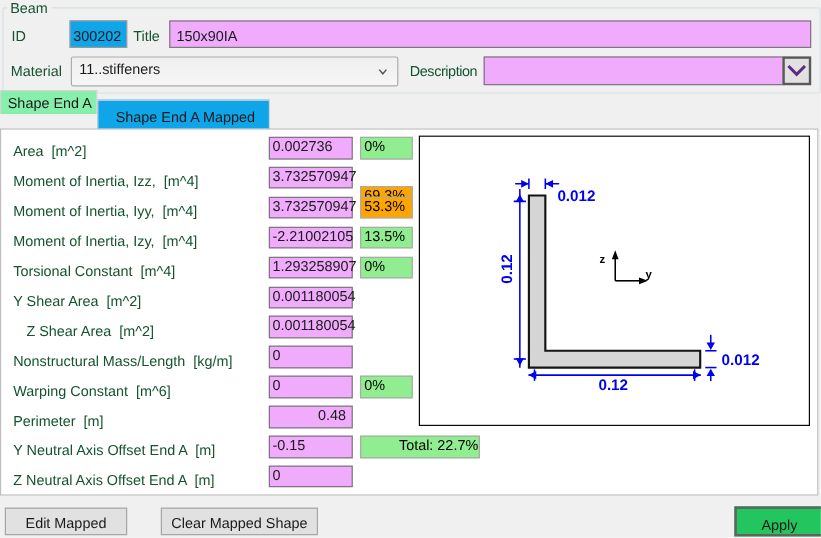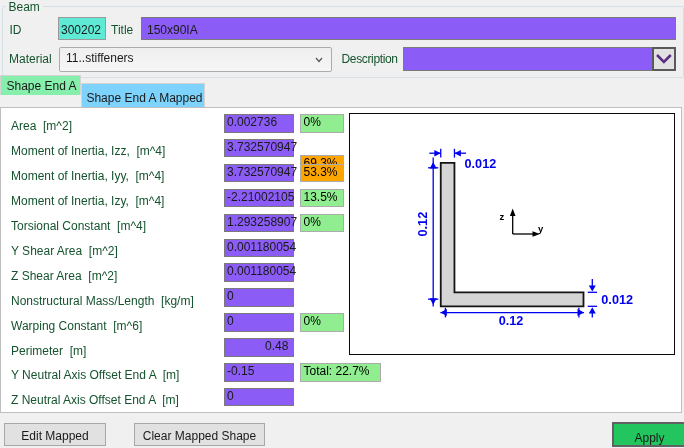--- a/index.html
+++ b/index.html
@@ -1,35 +1,35 @@
 <!DOCTYPE html>
 <html><head>
 <meta charset="utf-8">
 <style>
   html,body{margin:0;padding:0;}
   body{width:684px;height:448px;position:relative;overflow:hidden;
        font-family:"Liberation Sans",sans-serif;font-size:12px;color:#1a1a1a;
        background:#f0f0f0;}
   .abs{position:absolute;}
-  .tf{position:absolute;background:#8b5cf6;border:1px solid #7a7a7a;
+  .tf{position:absolute;background:#f0abfc;border:1px solid #7a7a7a;
       font-size:12px;color:#1a1a1a;line-height:15px;padding-left:2px;box-sizing:border-box;}
   .badge{position:absolute;border:1px solid #ababab;font-size:12px;color:#000;
          line-height:15px;padding-left:3px;box-sizing:border-box;}
   .lbl{position:absolute;font-size:12px;color:#14532d;white-space:pre;}
   .btn{position:absolute;background:#e1e1e1;border:1px solid #a7a7a7;
        font-size:12px;color:#1a1a1a;text-align:center;box-sizing:border-box;}
 </style>
 </head>
 <body>
 
   <div class="abs" style="left:2px;top:5.5px;width:681.5px;height:72.5px;border:1px solid #d5dfe5;border-radius:2px;box-sizing:border-box;"></div>
   <div class="lbl" style="left:5.5px;top:0px;background:#f0f0f0;padding:0 3px;">Beam</div>
 
   <div class="lbl" style="left:9.5px;top:22.5px;">ID</div>
-  <div class="tf" style="left:58px;top:17px;width:48px;height:23px;background:#5eead4;border-color:#9a9a9a;line-height:25px;padding-left:2px;">300202</div>
+  <div class="tf" style="left:58px;top:17px;width:48px;height:23px;background:#0ea5e9;border-color:#9a9a9a;line-height:25px;padding-left:2px;">300202</div>
   <div class="lbl" style="left:111px;top:22.5px;">Title</div>
   <div class="tf" style="left:141px;top:17px;width:535px;height:23px;line-height:25px;padding-left:5px;">150x90IA</div>
 
   <div class="lbl" style="left:9px;top:51.7px;">Material</div>
   <div class="abs" style="left:59px;top:47px;width:273px;height:25px;background:linear-gradient(#efefef,#f6f6f6);border:1px solid #acacac;border-radius:2px;box-sizing:border-box;">
     <div style="position:absolute;left:6px;top:3px;font-size:12px;">11..stiffeners</div>
     <svg style="position:absolute;right:8px;top:9px;" width="8" height="6" viewBox="0 0 8 6">
       <path d="M1 1 L4 4.5 L7 1" stroke="#555" stroke-width="1.2" fill="none"></path>
     </svg>
   </div>
@@ -37,51 +37,51 @@
   <div class="lbl" style="left:341.5px;top:51.5px;letter-spacing:-0.35px;">Description</div>
   <div class="tf" style="left:403px;top:47px;width:250px;height:24px;"></div>
   <div class="abs" style="left:652px;top:47px;width:24px;height:24px;background:#e1e1e1;border:2px solid #595959;box-sizing:border-box;">
     <svg style="position:absolute;left:0px;top:0px;" width="20" height="20" viewBox="0 0 20 20">
       <path d="M3 6 L9.9 13 L16.8 6" stroke="#5a2d82" stroke-width="2.5" fill="none"></path>
     </svg>
   </div>
 
   <div class="abs" style="left:0px;top:107px;width:682px;height:306px;background:#fff;border:1px solid #bfbfbf;box-sizing:border-box;"></div>
   <div class="abs" style="left:0px;top:75px;width:81px;height:20px;background:#86efac;border:1px solid #d4d4d4;border-bottom:none;box-sizing:border-box;text-align:center;line-height:21px;font-size:12px;padding-left:2px;">Shape End A</div>
-  <div class="abs" style="left:81px;top:83px;width:124px;height:24px;background:#7dd3fc;border:1px solid #d4d4d4;border-bottom:none;box-sizing:border-box;text-align:center;line-height:29px;font-size:12px;padding-left:3px;">Shape End A Mapped</div>
+  <div class="abs" style="left:81px;top:83px;width:144px;height:24px;background:#0ea5e9;border:1px solid #d4d4d4;border-bottom:none;box-sizing:border-box;text-align:center;line-height:29px;font-size:12px;padding-left:3px;">Shape End A Mapped</div>
 
   <div class="lbl" style="left:11px;top:119.4px;">Area  [m^2]</div>
   <div class="tf" style="left:224px;top:114.0px;width:70px;height:18.5px;">0.002736</div>
   <div class="badge" style="left:299.5px;top:114.0px;width:44.5px;height:18.5px;background:#90EE90;">0%</div>
   <div class="lbl" style="left:11px;top:144.3px;">Moment of Inertia, Izz,  [m^4]</div>
   <div class="tf" style="left:224px;top:138.9px;width:70px;height:18.5px;">3.732570947</div>
   <div class="badge" style="left:299.5px;top:138.9px;width:44.5px;height:18.5px;background:#FFA500;margin-top:16px;">69.3%</div>
   <div class="lbl" style="left:11px;top:169.2px;">Moment of Inertia, Iyy,  [m^4]</div>
   <div class="tf" style="left:224px;top:163.8px;width:70px;height:18.5px;">3.732570947</div>
   <div class="badge" style="left:299.5px;top:163.8px;width:44.5px;height:18.5px;background:#FFA500;">53.3%</div>
   <div class="lbl" style="left:11px;top:194.1px;">Moment of Inertia, Izy,  [m^4]</div>
   <div class="tf" style="left:224px;top:188.7px;width:70px;height:18.5px;">-2.21002105</div>
   <div class="badge" style="left:299.5px;top:188.7px;width:44.5px;height:18.5px;background:#90EE90;">13.5%</div>
   <div class="lbl" style="left:11px;top:219.0px;">Torsional Constant  [m^4]</div>
   <div class="tf" style="left:224px;top:213.6px;width:70px;height:18.5px;">1.293258907</div>
   <div class="badge" style="left:299.5px;top:213.6px;width:44.5px;height:18.5px;background:#90EE90;">0%</div>
   <div class="lbl" style="left:11px;top:243.9px;">Y Shear Area  [m^2]</div>
   <div class="tf" style="left:224px;top:238.5px;width:70px;height:18.5px;">0.001180054</div>
-  <div class="lbl" style="left:11px;top:268.8px;">Z Shear Area  [m^2]</div>
+  <div class="lbl" style="left:22px;top:268.8px;">Z Shear Area  [m^2]</div>
   <div class="tf" style="left:224px;top:263.4px;width:70px;height:18.5px;">0.001180054</div>
   <div class="lbl" style="left:11px;top:293.7px;">Nonstructural Mass/Length  [kg/m]</div>
   <div class="tf" style="left:224px;top:288.3px;width:70px;height:18.5px;">0</div>
   <div class="lbl" style="left:11px;top:318.6px;">Warping Constant  [m^6]</div>
   <div class="tf" style="left:224px;top:313.2px;width:70px;height:18.5px;">0</div>
   <div class="badge" style="left:299.5px;top:313.2px;width:44.5px;height:18.5px;background:#90EE90;">0%</div>
   <div class="lbl" style="left:11px;top:343.5px;">Perimeter  [m]</div>
   <div class="tf" style="left:224px;top:338.1px;width:70px;height:18.5px;padding-left:40px;">0.48</div>
   <div class="lbl" style="left:11px;top:368.4px;">Y Neutral Axis Offset End A  [m]</div>
   <div class="tf" style="left:224px;top:363.0px;width:70px;height:18.5px;">-0.15</div>
-  <div class="badge" style="left:299.5px;top:363.0px;width:81px;height:18.5px;background:#90EE90;">Total: 22.7%</div>
+  <div class="badge" style="left:299.5px;top:363.0px;width:100px;height:18.5px;background:#90EE90;text-align:right;">Total: 22.7%</div>
   <div class="lbl" style="left:11px;top:393.3px;">Z Neutral Axis Offset End A  [m]</div>
   <div class="tf" style="left:224px;top:387.9px;width:70px;height:18.5px;">0</div>
 
   <div class="abs" style="left:348.8px;top:113.2px;width:326px;height:242px;background:#fff;border:1.8px solid #0a0a0a;box-sizing:border-box;"></div>
   <svg class="abs" style="left:348px;top:113px;" width="326" height="242" viewBox="0 0 326 242">
     <path d="M92.75 49.9 L106.45 49.9 L106.45 179.3 L235.5 179.3 L235.5 193.4 L92.75 193.4 Z" fill="#d5d5d5" stroke="#141414" stroke-width="1.8"></path>
     <g stroke="#0000f0" stroke-width="1.3" fill="none">
 
       <line x1="92.75" y1="35.8" x2="92.75" y2="44.6"></line>
       <line x1="106.45" y1="35.8" x2="106.45" y2="44.6"></line>

